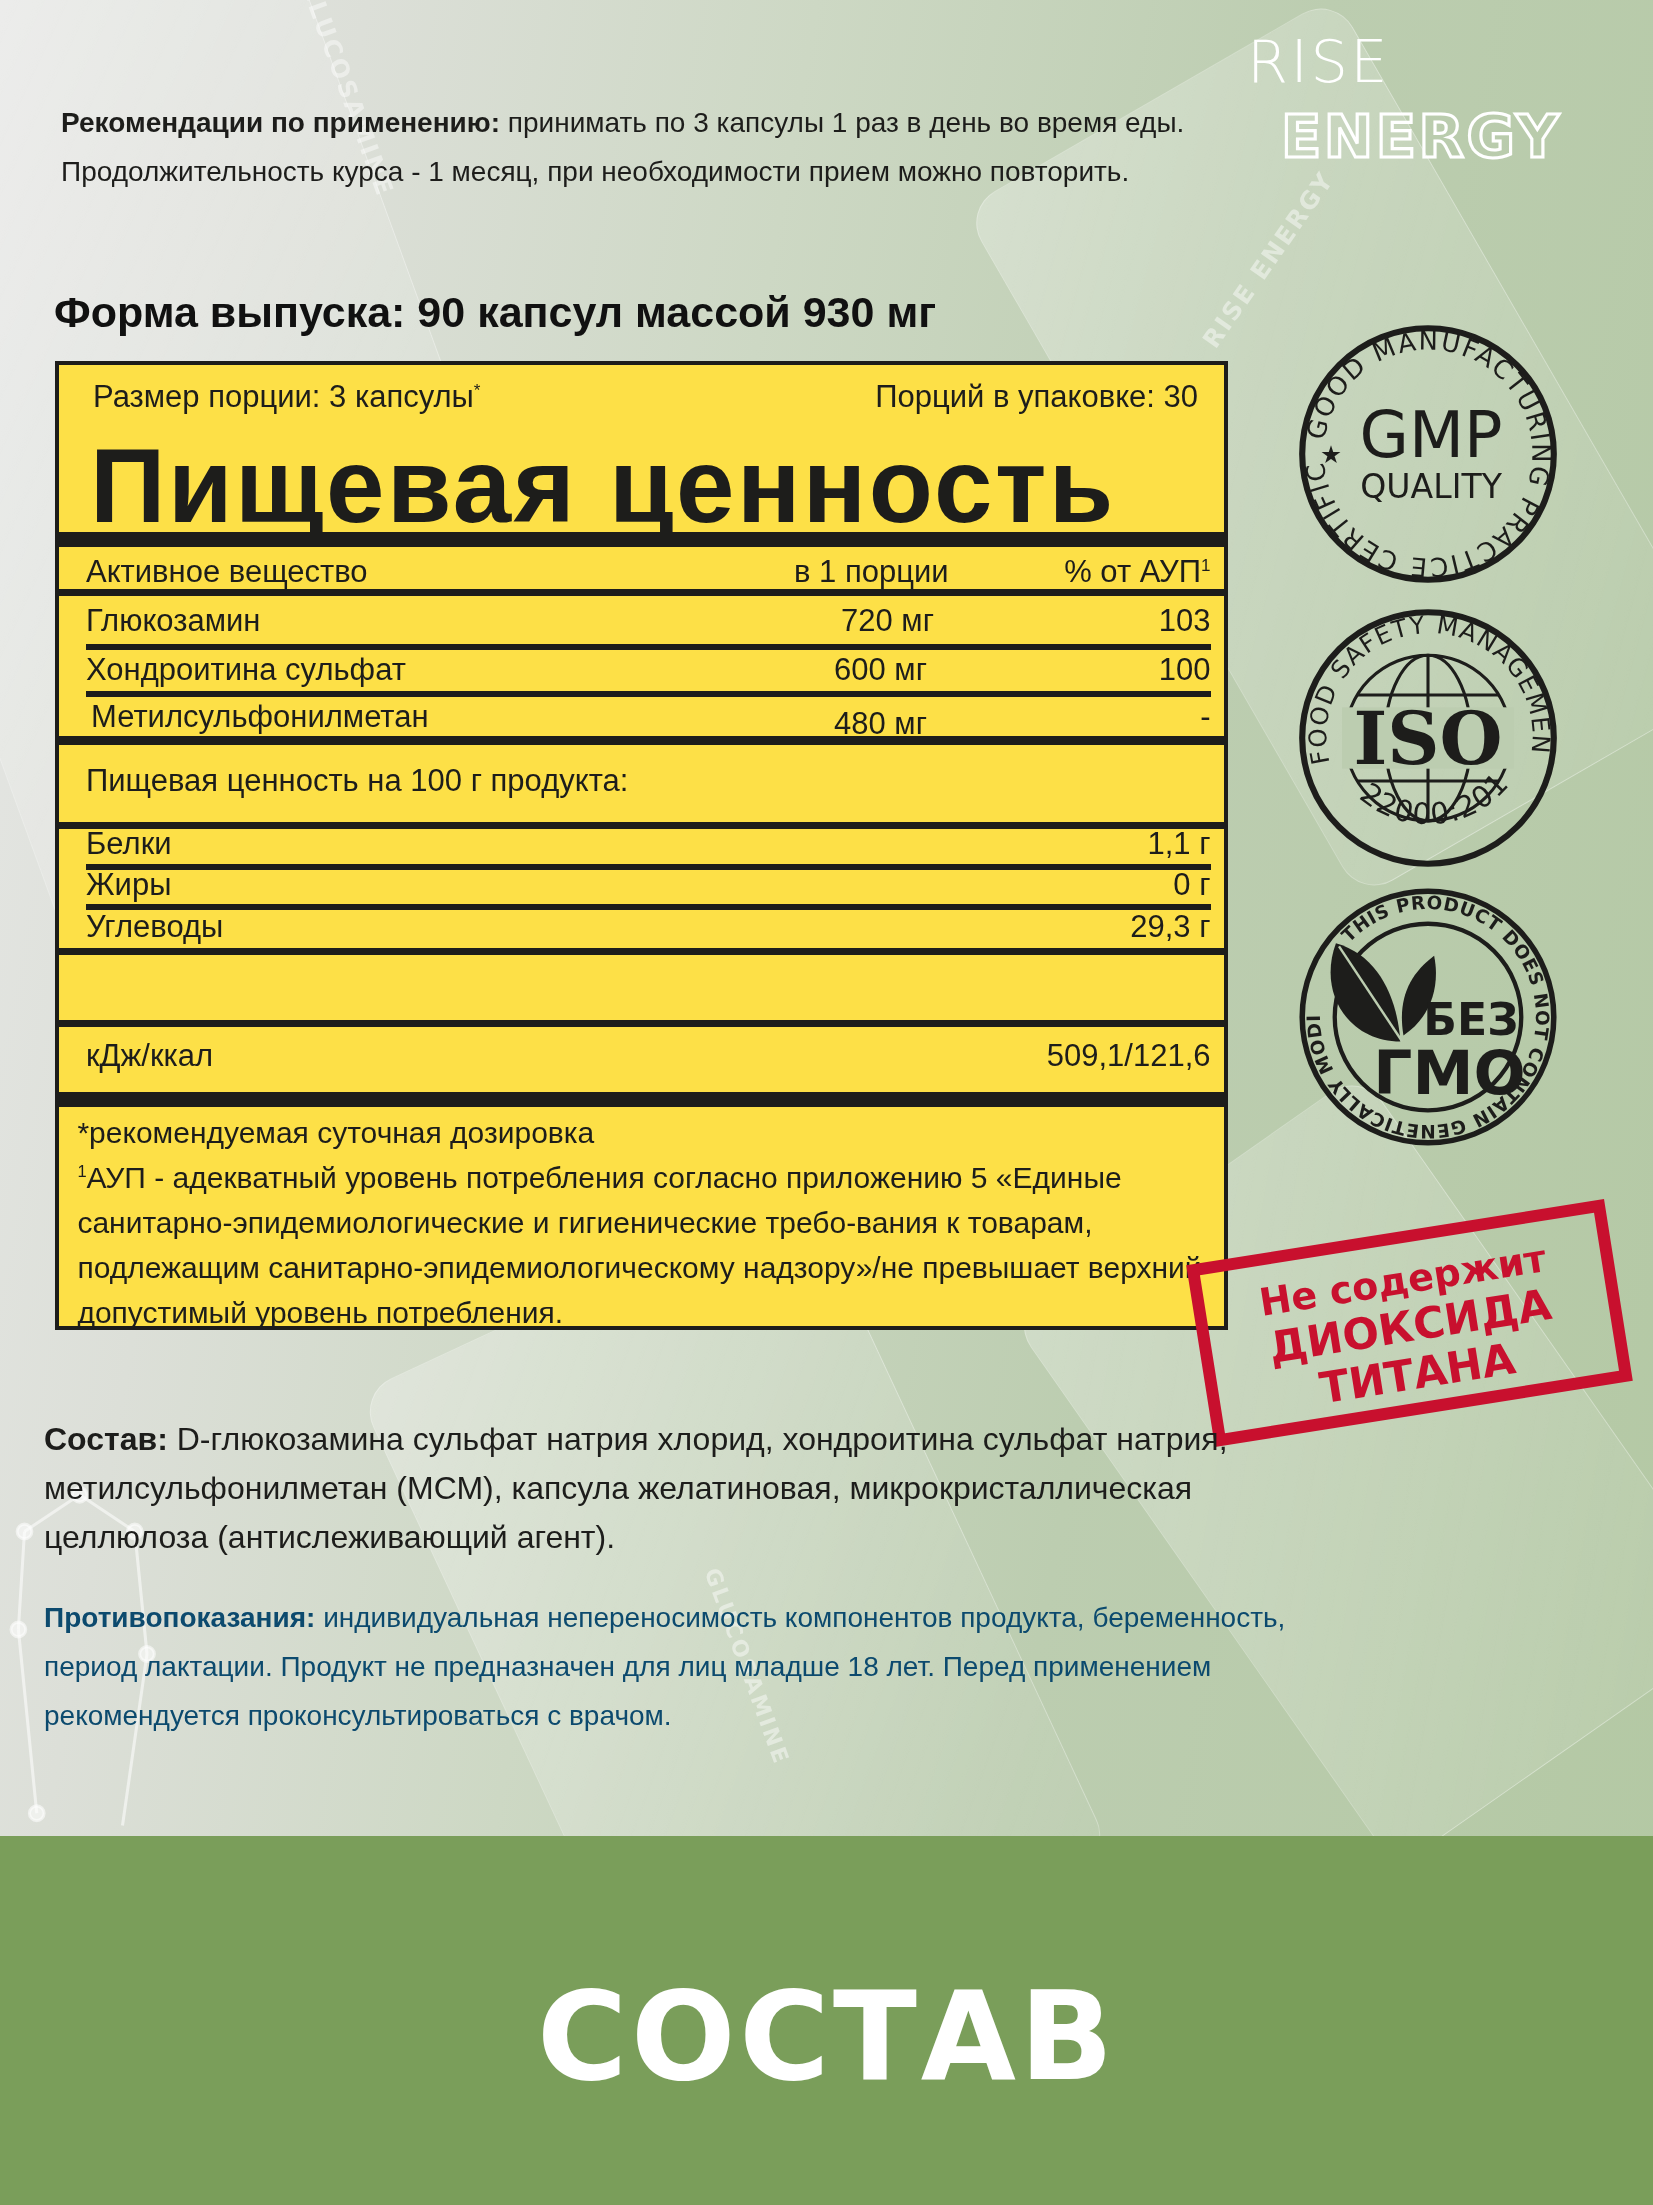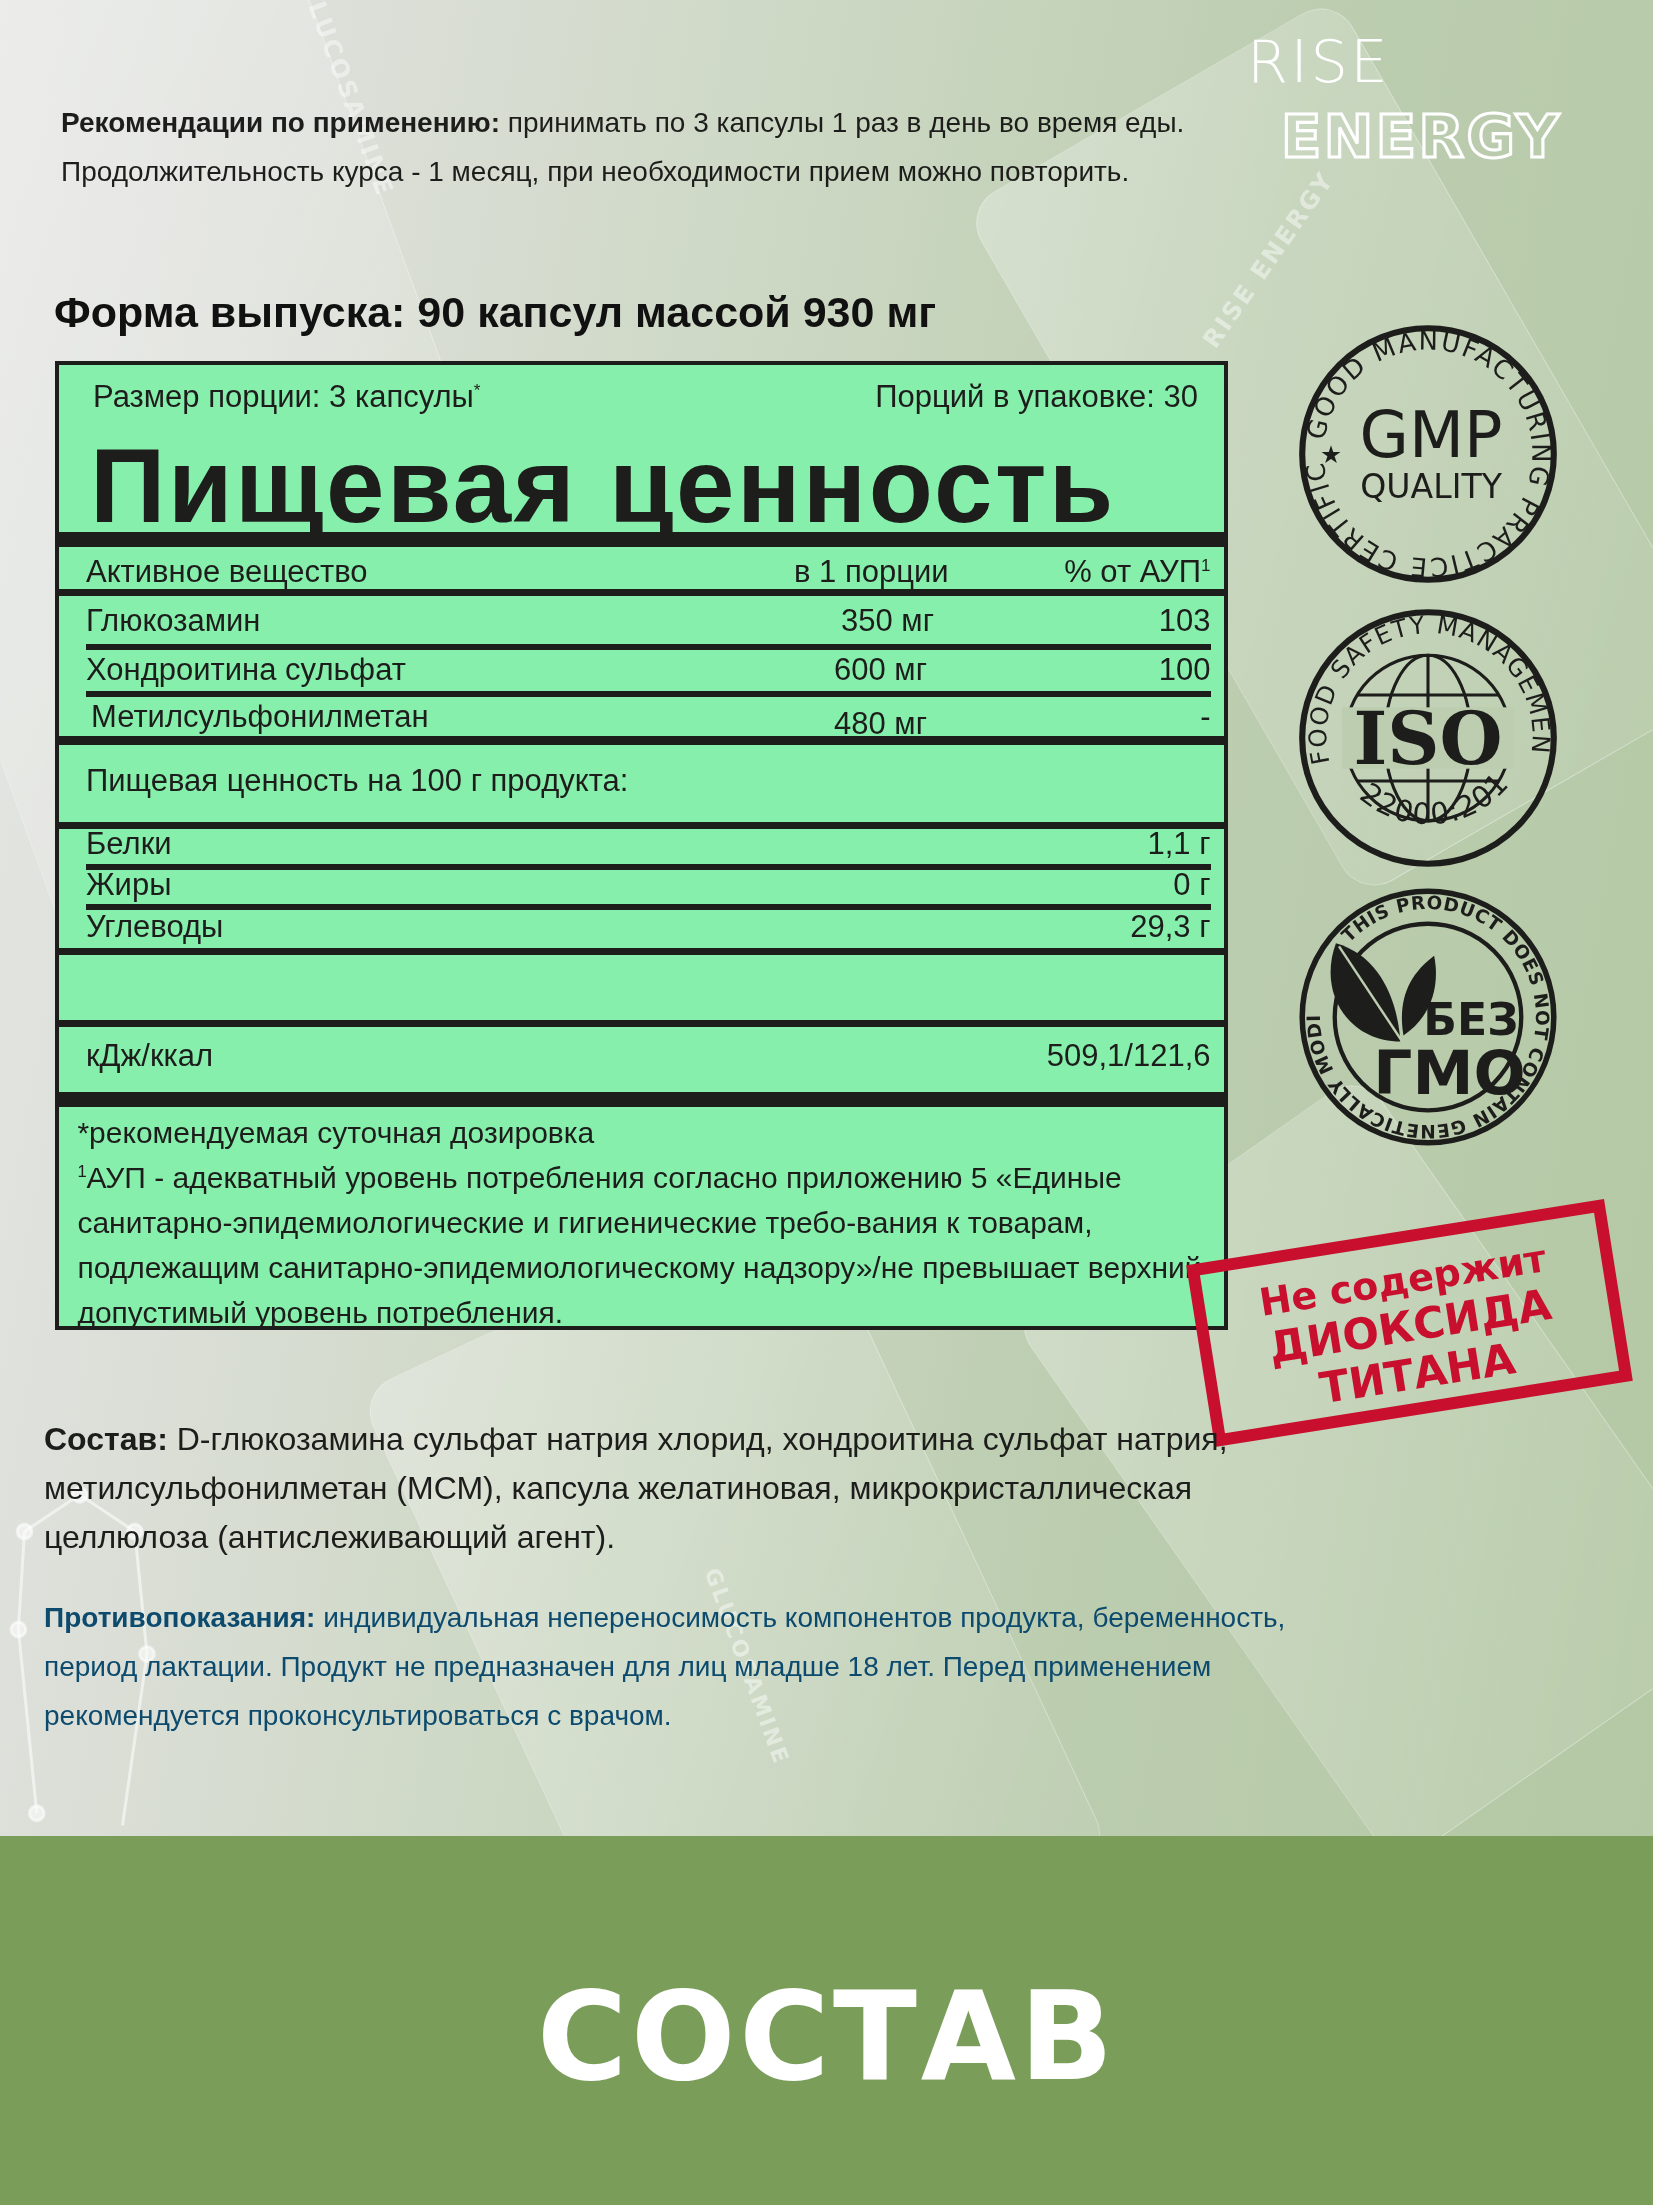--- a/index.html
+++ b/index.html
@@ -34,21 +34,21 @@
 
   
   .usage { position: absolute; left: 61px; top: 98px; width: 1164px; font-size: 28px; line-height: 49px; color: #1d1d1b; }
   .usage b { font-weight: bold; }
 
   .form-title { position: absolute; left: 54px; top: 288px; font-size: 43px; font-weight: bold; color: #111; }
 
   
   .ntable {
     position: absolute; left: 55px; top: 361px; width: 1173px; height: 969px;
-    background: #86efac; border: 4.9px solid #1d1d1b;
+    background: #fde047; border: 4.9px solid #1d1d1b;
   }
   .bar { position: absolute; left: 0; right: 0; background: #1d1d1b; }
   .thin { position: absolute; left: 27px; right: 13.5px; background: #1d1d1b; height: 5.5px; }
   .cell { position: absolute; font-size: 31px; white-space: nowrap; color: #1d1d1b; }
   .right { text-align: right; }
   .big-title { position: absolute; left: 31px; top: 61px; font-size: 105px; font-weight: bold; letter-spacing: 2.5px; color: #1d1d1b; }
   sup { font-size: 0.55em; vertical-align: super; line-height: 0; }
   .foot { position: absolute; left: 18.4px; top: 0; width: 1139px; font-size: 30px; line-height: 45px; color: #1d1d1b; }
 
   
@@ -127,21 +127,21 @@
 
   <div class="cell" style="left:27px;top:189px;">Активное вещество</div>
   <div class="cell" style="left:735px;top:189px;">в 1 порции</div>
   <div class="cell right" style="right:13.5px;top:189px;">
     <span>% от АУП</span><sup>1</sup>
   </div>
 
   <div class="bar" style="top:224px;height:7.4px;"></div>
 
   <div class="cell" style="left:27px;top:238px;">Глюкозамин</div>
-  <div class="cell" style="left:782px;top:238px;">350 мг</div>
+  <div class="cell" style="left:782px;top:238px;">720 мг</div>
   <div class="cell right" style="right:13.5px;top:238px;">103</div>
   <div class="thin" style="top:279px;"></div>
 
   <div class="cell" style="left:27px;top:287px;">Хондроитина сульфат</div>
   <div class="cell" style="left:775px;top:287px;">600 мг</div>
   <div class="cell right" style="right:13.5px;top:287px;">100</div>
   <div class="thin" style="top:326px;"></div>
 
   <div class="cell" style="left:32px;top:334px;">Метилсульфонилметан</div>
   <div class="cell" style="left:775px;top:341px;">480 мг</div>

